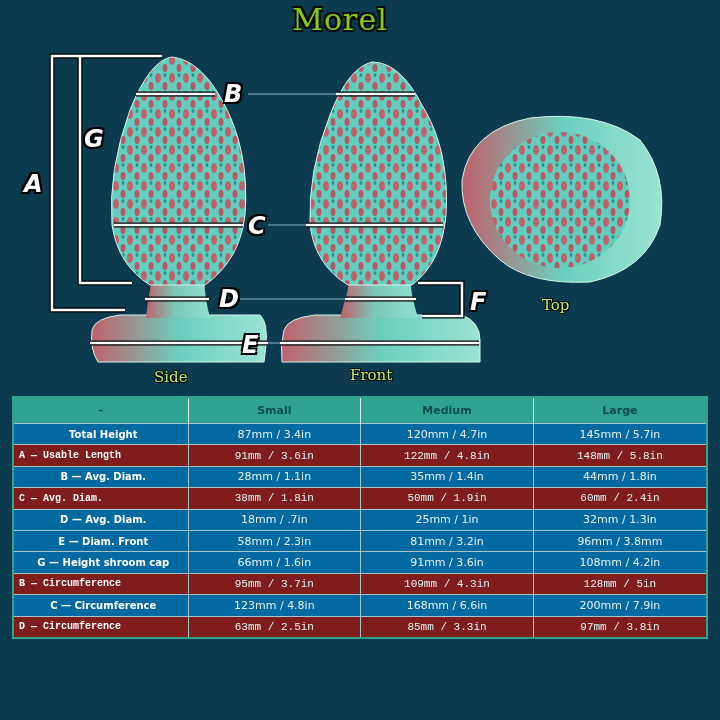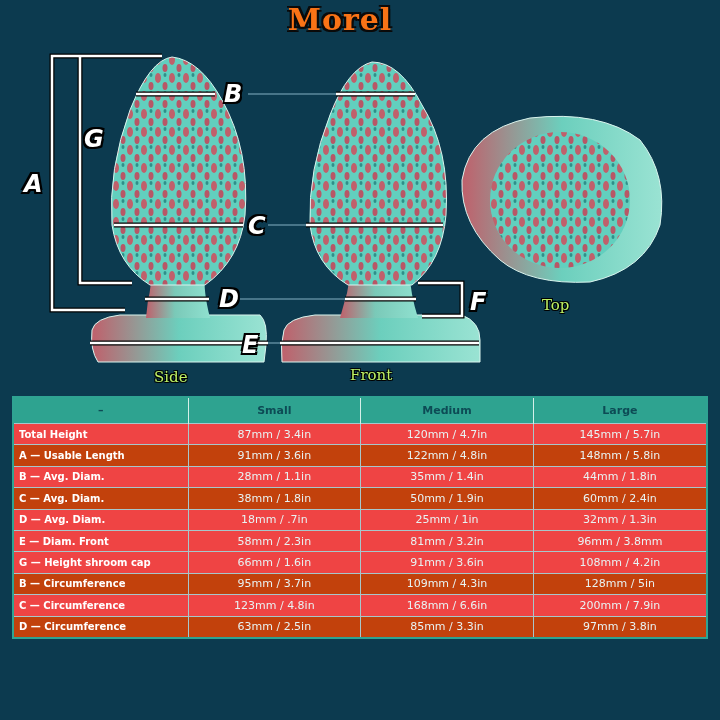--- a/index.html
+++ b/index.html
@@ -4,22 +4,22 @@
 <style>
   html, body { margin: 0; padding: 0; }
   body {
     width: 720px; height: 720px; overflow: hidden;
     background: #0c3a4f;
     font-family: "DejaVu Sans", sans-serif;
     position: relative;
   }
   .title {
     position: absolute; left: 0; top: 2px; width: 680px; text-align: center;
-    font-family: "DejaVu Serif", serif; font-weight: bold; font-size: 30px;
-    color: #f97316; letter-spacing: 1px;
+    font-family: "DejaVu Serif", serif; font-weight: normal; font-size: 30px;
+    color: #84cc16; letter-spacing: 1px;
     text-shadow: -2px -2px 0 #0a0a0a, 2px -2px 0 #0a0a0a, -2px 2px 0 #0a0a0a, 2px 2px 0 #0a0a0a, 0 2px 0 #0a0a0a;
   }
   .diagram { position: absolute; left: 0; top: 0; width: 720px; height: 392px; }
   .lbl {
     position: absolute; color: #fff; font-family: "DejaVu Sans", sans-serif;
     font-style: italic; font-weight: bold; font-size: 24px;
     text-shadow: -2px -2px 0 #000, 2px -2px 0 #000, -2px 2px 0 #000, 2px 2px 0 #000;
   }
   .view-lbl {
     position: absolute; color: #bef264; font-family: "DejaVu Serif", serif;
@@ -35,22 +35,22 @@
     background: #2ea390; color: #0d4b55; font-weight: bold; font-size: 11px;
     height: 25px; border-right: 1px solid #d6efe9; padding: 0;
   }
   th:last-child { border-right: none; margin-left: 28px; }
   td {
     color: #e8f3f3; font-size: 11px; height: 20.4px; padding: 0;
     border-top: 1px solid #a7c7cb; border-right: 1px solid #a7c7cb; text-align: center;
   }
   td:last-child { border-right: none; }
   td.rowhead { text-align: left; padding-left: 5px; font-weight: bold; font-size: 10px; color: #ffffff; }
-  tr.odd td { background: #ef4444; }
-  tr.even td { background: #c2410c; }
+  tr.odd td { background: #0369a1; text-align: center; }
+  tr.even td { background: #7f1d1d; font-family: Liberation Mono, monospace; }
   col.c0 { width: 174px; }
 </style>
 </head>
 <body>
 
 <div class="title">Morel</div>
 
 <div class="diagram">
   <svg width="720" height="392" viewBox="0 0 720 392">
     <defs>

